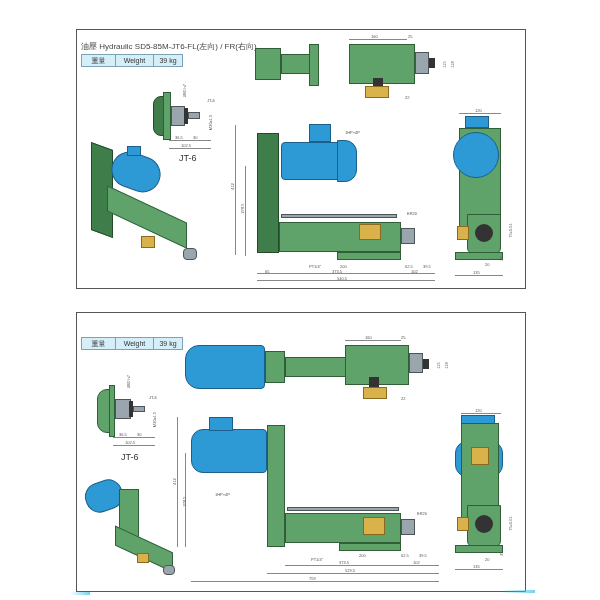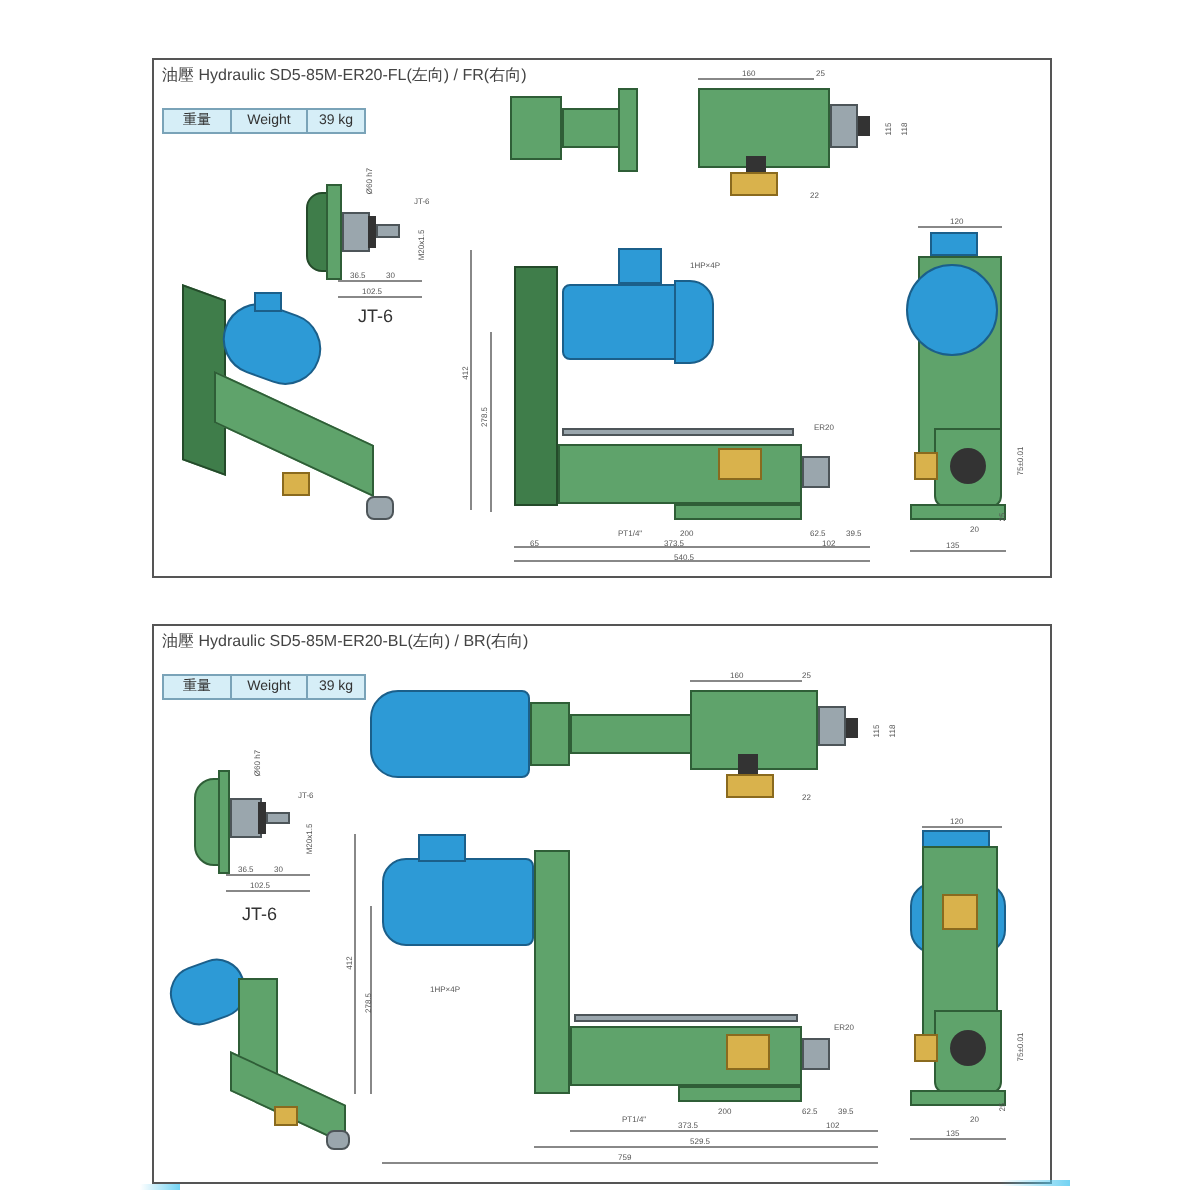--- a/index.html
+++ b/index.html
@@ -20,21 +20,21 @@
   .brass { background: #d9b24c; border: 1px solid #8a6a1e; }
   .steel { background: #9aa6ad; border: 1px solid #4d5559; }
   .dark { background: #333; }
   .label-jt { position: absolute; font-size: 9px; color: #333; }
   .deco { position: absolute; background: linear-gradient(90deg, rgba(80,200,240,0), rgba(80,200,240,0.8)); height: 3px; }
 </style>
 </head>
 <body>
 
 <div class="panel" id="p1">
-  <div class="title" style="top:3px;">油壓 Hydraulic SD5-85M-ER20-FL(左向) / FR(右向)</div>
+  <div class="title" style="top:12px;">油壓 Hydraulic SD5-85M-JT6-FL(左向) / FR(右向)</div>
   <div class="wtable">
     <span style="width:34px">重量</span>
     <span style="width:38px">Weight</span>
     <span style="width:28px">39 kg</span>
   </div>
 
   <div class="abs" style="left:72px;top:60px;width:80px;height:70px;">
     <div class="abs dgreen" style="left:4px;top:6px;width:14px;height:40px;border-radius:8px 0 0 8px;"></div>
     <div class="abs green" style="left:14px;top:2px;width:8px;height:48px;"></div>
     <div class="abs steel" style="left:22px;top:16px;width:14px;height:20px;"></div>
@@ -117,21 +117,20 @@
     <div class="abs green" style="left:0px;top:142px;width:48px;height:8px;"></div>
     <div class="dim" style="left:48px;top:118px;transform:rotate(-90deg);">75±0.01</div>
     <div class="dim" style="left:30px;top:152px;">20</div>
     <div class="dim" style="left:44px;top:146px;transform:rotate(-90deg);">25</div>
     <div class="dline" style="left:0px;top:165px;width:48px;height:1px;"></div>
     <div class="dim" style="left:18px;top:160px;">135</div>
   </div>
 </div>
 
 <div class="panel" id="p2">
-  <div class="title" style="top:3px;">油壓 Hydraulic SD5-85M-ER20-BL(左向) / BR(右向)</div>
   <div class="wtable">
     <span style="width:34px">重量</span>
     <span style="width:38px">Weight</span>
     <span style="width:28px">39 kg</span>
   </div>
 
   <div class="abs" style="left:18px;top:70px;width:80px;height:70px;">
     <div class="abs green" style="left:2px;top:6px;width:18px;height:44px;border-radius:10px 0 0 10px;"></div>
     <div class="abs green" style="left:14px;top:2px;width:6px;height:52px;"></div>
     <div class="abs steel" style="left:20px;top:16px;width:16px;height:20px;"></div>

